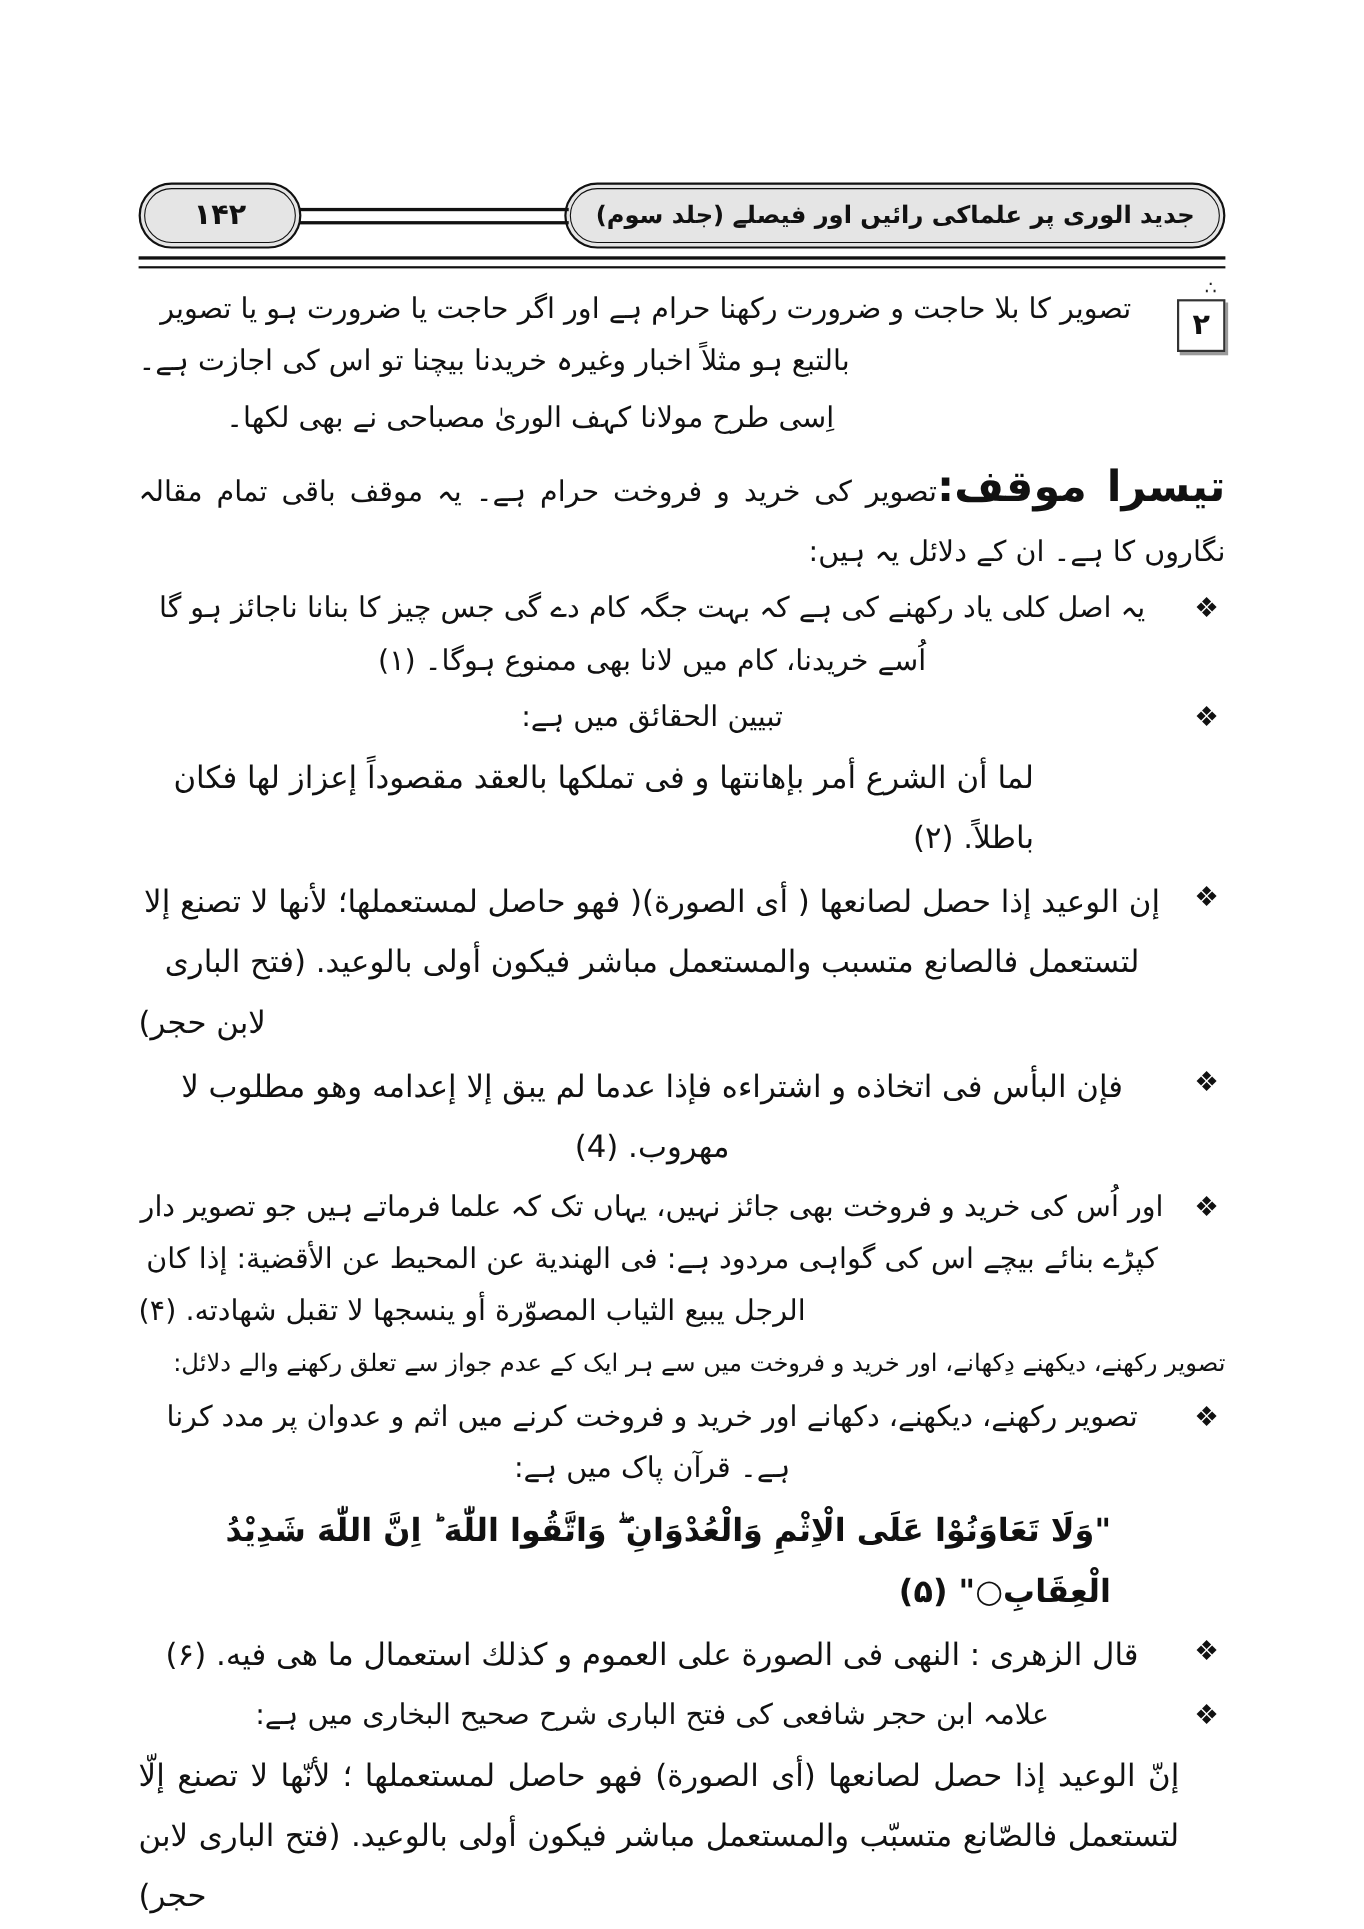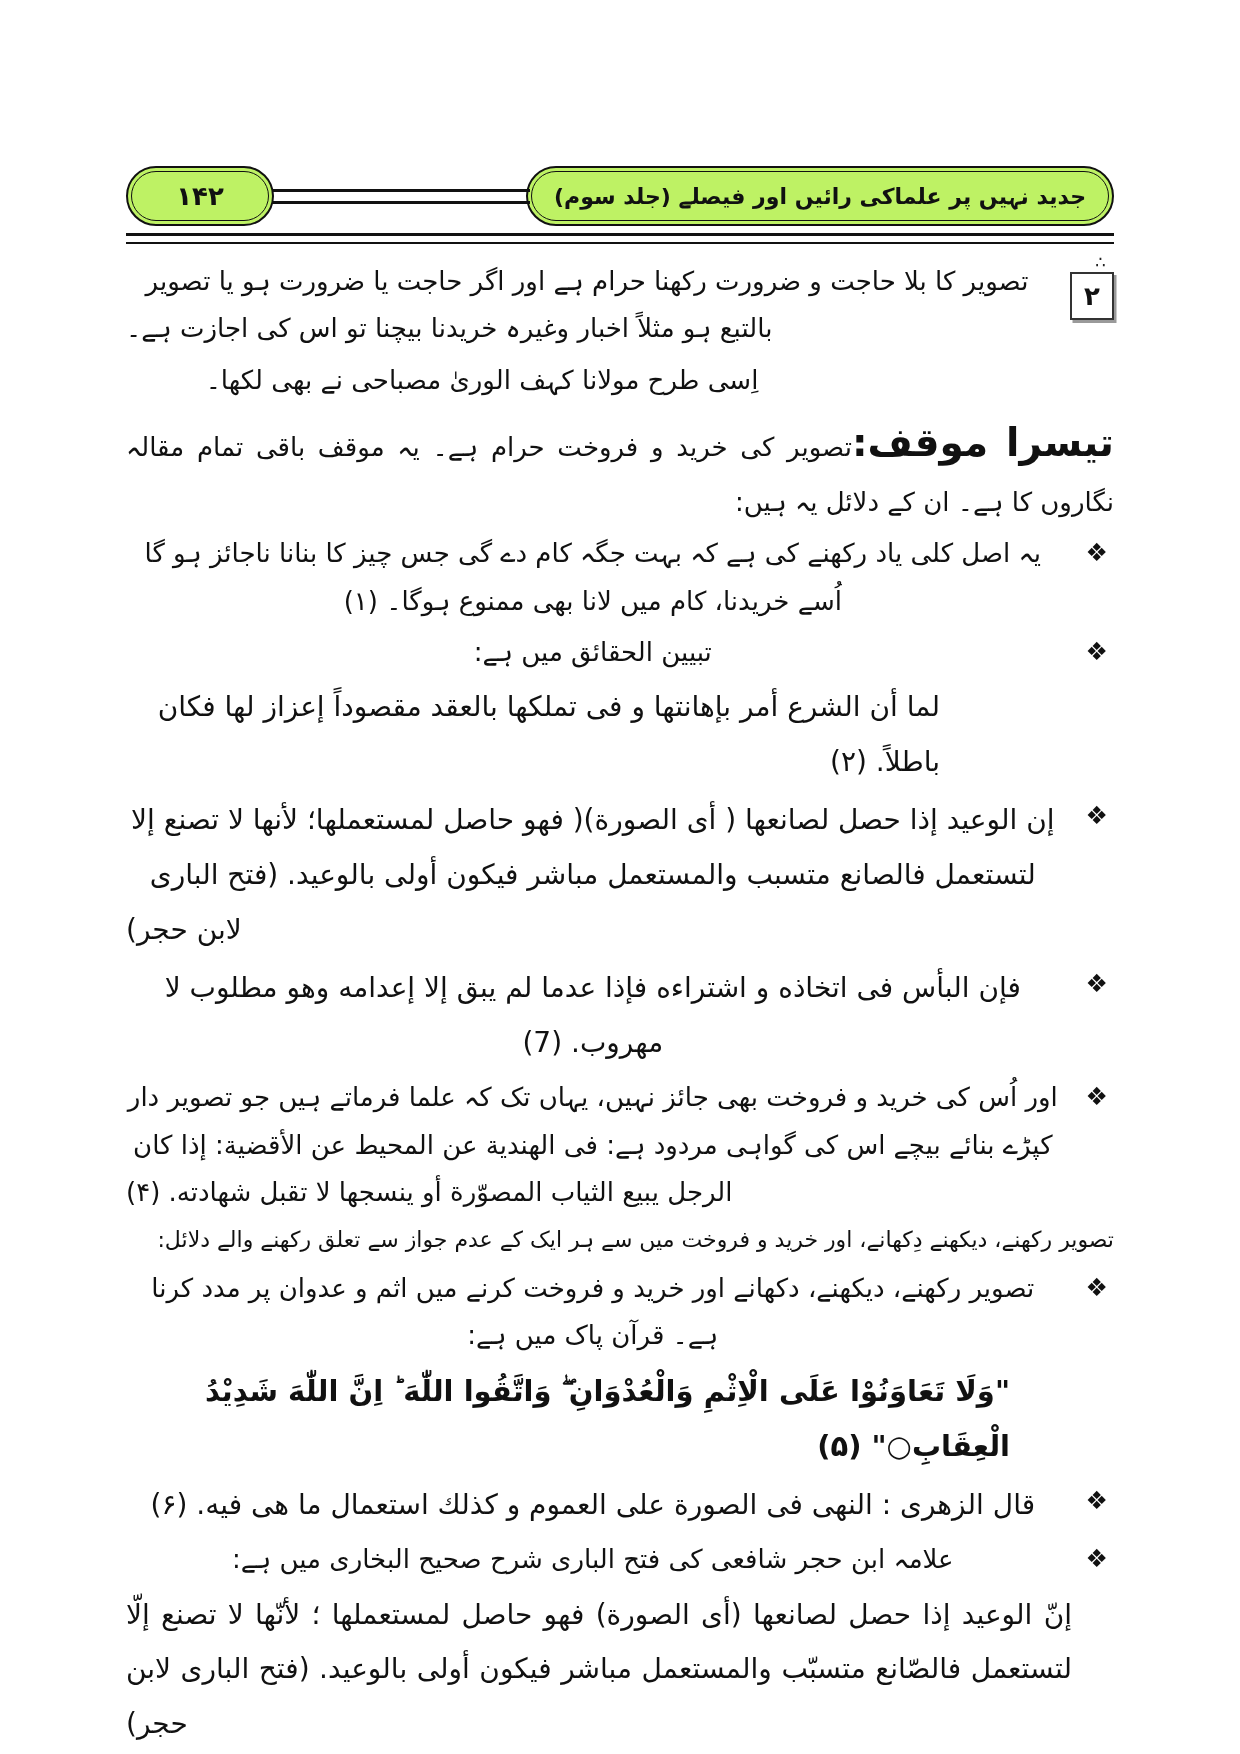--- a/index.html
+++ b/index.html
@@ -12,21 +12,21 @@
     color:#111;
     overflow:hidden;
   }
   .content{
     position:absolute;
     left:126px;right:126px;top:166px;
     direction:rtl;
   }
   
   .hdr{display:flex;align-items:stretch;direction:rtl;height:60px;}
-  .pill{border:2px solid #111;border-radius:40px;padding:3px;background:#bef264;flex:0 0 auto;}
+  .pill{border:2px solid #111;border-radius:40px;padding:3px;background:#e5e5e5;flex:0 0 auto;}
   .pill-inner{
     border:1.5px solid #111;border-radius:34px;height:100%;
     display:flex;align-items:center;justify-content:center;
     padding:0 22px;box-sizing:border-box;white-space:nowrap;
   }
   .pill-title .pill-inner{font-size:22px;font-weight:bold;}
   .pill-num{width:138px;}
   .pill-num .pill-inner{font-size:26px;font-weight:bold;letter-spacing:2px;}
   .hdr-line{flex:1 1 auto;align-self:center;height:9px;border-top:3px solid #111;border-bottom:3px solid #111;margin:0 -4px;}
   .double-rule{margin-top:7px;height:6px;border-top:3px solid #111;border-bottom:2px solid #111;}
@@ -61,21 +61,21 @@
   .verse{font-weight:bold;font-size:29px;padding-right:104px;line-height:1.9;}
 </style>
 </head>
 <body>
 
 <div class="page">
   <div class="content">
 
     <div class="hdr">
       <div class="pill pill-title">
-        <div class="pill-inner">جدید نہیں پر علماکی رائیں اور فیصلے (جلد سوم)</div>
+        <div class="pill-inner">جدید الوری پر علماکی رائیں اور فیصلے (جلد سوم)</div>
       </div>
       <div class="hdr-line"></div>
       <div class="pill pill-num">
         <div class="pill-inner">۱۴۲</div>
       </div>
     </div>
     <div class="double-rule"></div>
 
     <main>
 
@@ -103,21 +103,21 @@
 
       <p class="arabic start quote1 blk">لما أن الشرع أمر بإهانتها و فى تملكها بالعقد مقصوداً إعزاز لها فكان باطلاً. (۲)</p>
 
       <div class="row blk">
         <span class="bullet-mark">❖</span>
         <p class="txt arabic jlast">إن الوعيد إذا حصل لصانعها ( أى الصورة)( فهو حاصل لمستعملها؛ لأنها لا تصنع إلا لتستعمل فالصانع متسبب والمستعمل مباشر فيكون أولى بالوعيد. (فتح البارى لابن حجر)</p>
       </div>
 
       <div class="row blk">
         <span class="bullet-mark">❖</span>
-        <p class="txt arabic start">فإن البأس فى اتخاذه و اشتراءه فإذا عدما لم يبق إلا إعدامه وهو مطلوب لا مهروب. (7)</p>
+        <p class="txt arabic start">فإن البأس فى اتخاذه و اشتراءه فإذا عدما لم يبق إلا إعدامه وهو مطلوب لا مهروب. (4)</p>
       </div>
 
       <div class="row blk">
         <span class="bullet-mark">❖</span>
         <p class="txt urdu jlast">اور اُس کی خرید و فروخت بھی جائز نہیں، یہاں تک کہ علما فرماتے ہیں جو تصویر دار کپڑے بنائے بیچے اس کی گواہی مردود ہے: فى الهندية عن المحيط عن الأقضية: إذا كان الرجل يبيع الثياب المصوّرة أو ينسجها لا تقبل شهادته. (۴)</p>
       </div>
 
       <p class="bold-heading just blk" style="line-height:1.85;">تصویر رکھنے، دیکھنے دِکھانے، اور خرید و فروخت میں سے ہر ایک کے عدم جواز سے تعلق رکھنے والے دلائل:</p>
 
       <div class="row blk">

